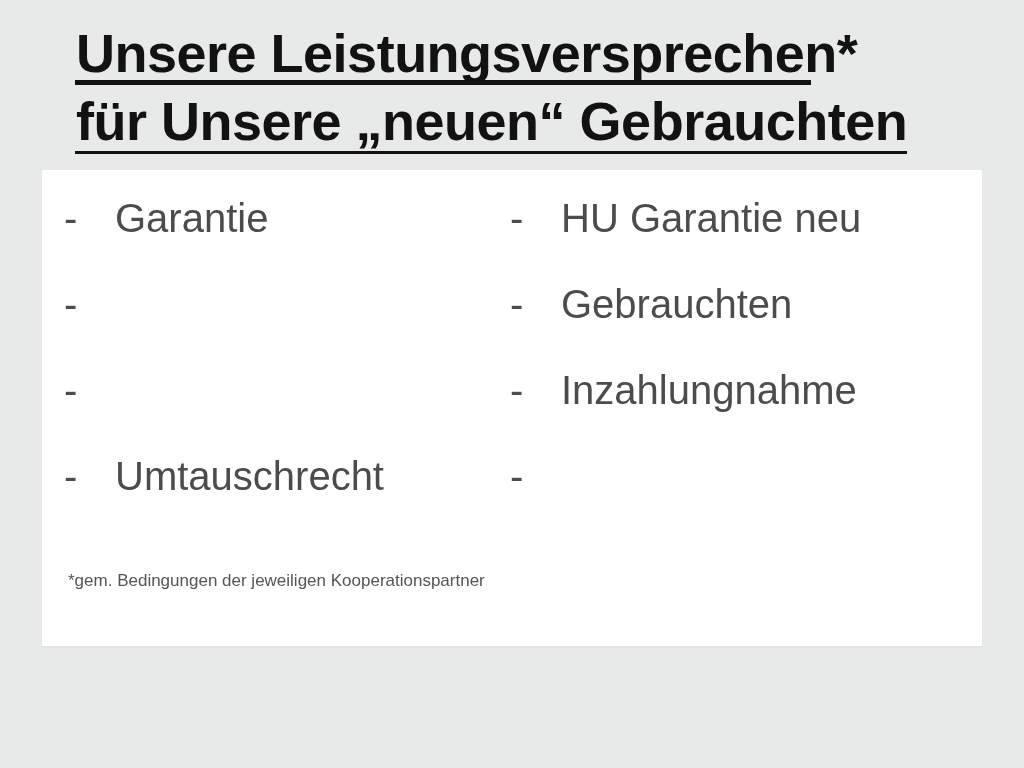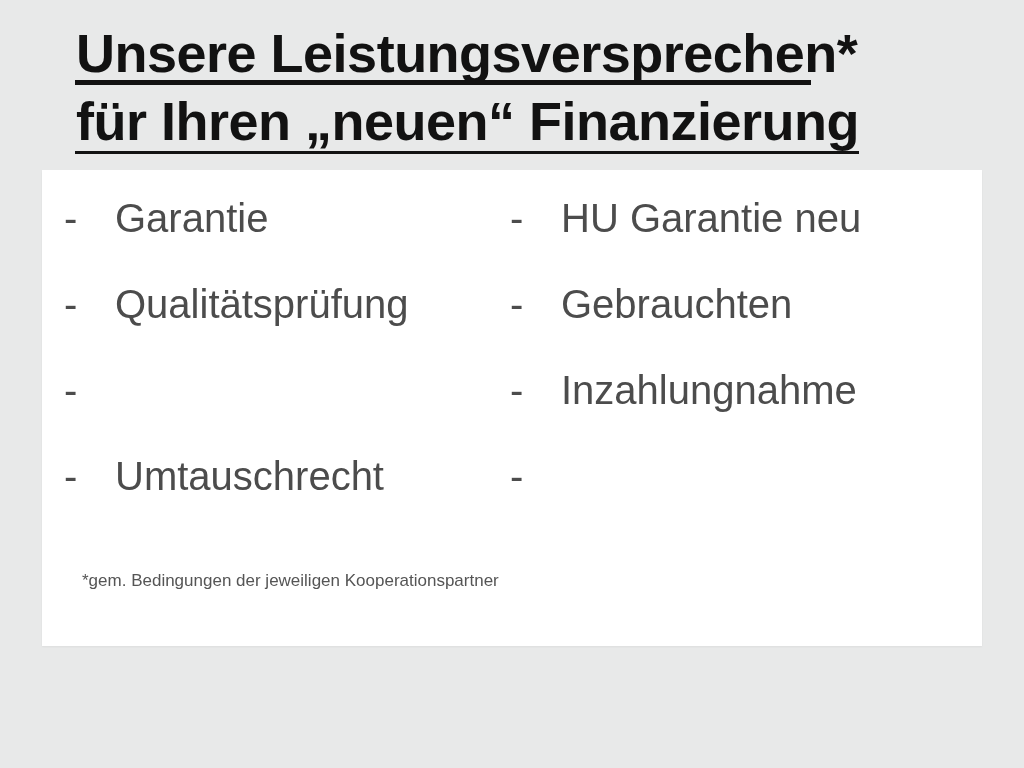--- a/index.html
+++ b/index.html
@@ -109,50 +109,49 @@
     flex: 0 0 auto;
     color: #4c4c4c;
   }
   .list-item .label {
     display: inline-block;
     margin-left: 29px;
   }
 
   .footnote {
     position: absolute;
-    left: 40px;
+    left: 26px;
     top: 400px;
     color: #555555;
     font-size: 17px;
     line-height: 22px;
     white-space: nowrap;
   }
 </style>
 </head>
 <body>
 
 <div class="slide">
 
   <div class="title-block">
     <div class="title-line title-line-1"><span class="txt">Unsere Leistungsversprechen</span><span class="star">*</span></div>
-    <div class="title-line title-line-2"><span class="txt">für Ihren „neuen“ Finanzierung</span></div>
+    <div class="title-line title-line-2"><span class="txt">für Unsere „neuen“ Gebrauchten</span></div>
   </div>
 
   <div class="card">
 
     <div class="list-grid">
 
       <div class="col col-left">
         <div class="list-item">
           <span class="dash">-</span>
           <span class="label">Garantie</span>
         </div>
         <div class="list-item">
           <span class="dash">-</span>
-          <span class="label">Qualitätsprüfung</span>
         </div>
         <div class="list-item">
           <span class="dash">-</span>
         </div>
         <div class="list-item">
           <span class="dash">-</span>
           <span class="label">Umtauschrecht</span>
         </div>
       </div>
 

